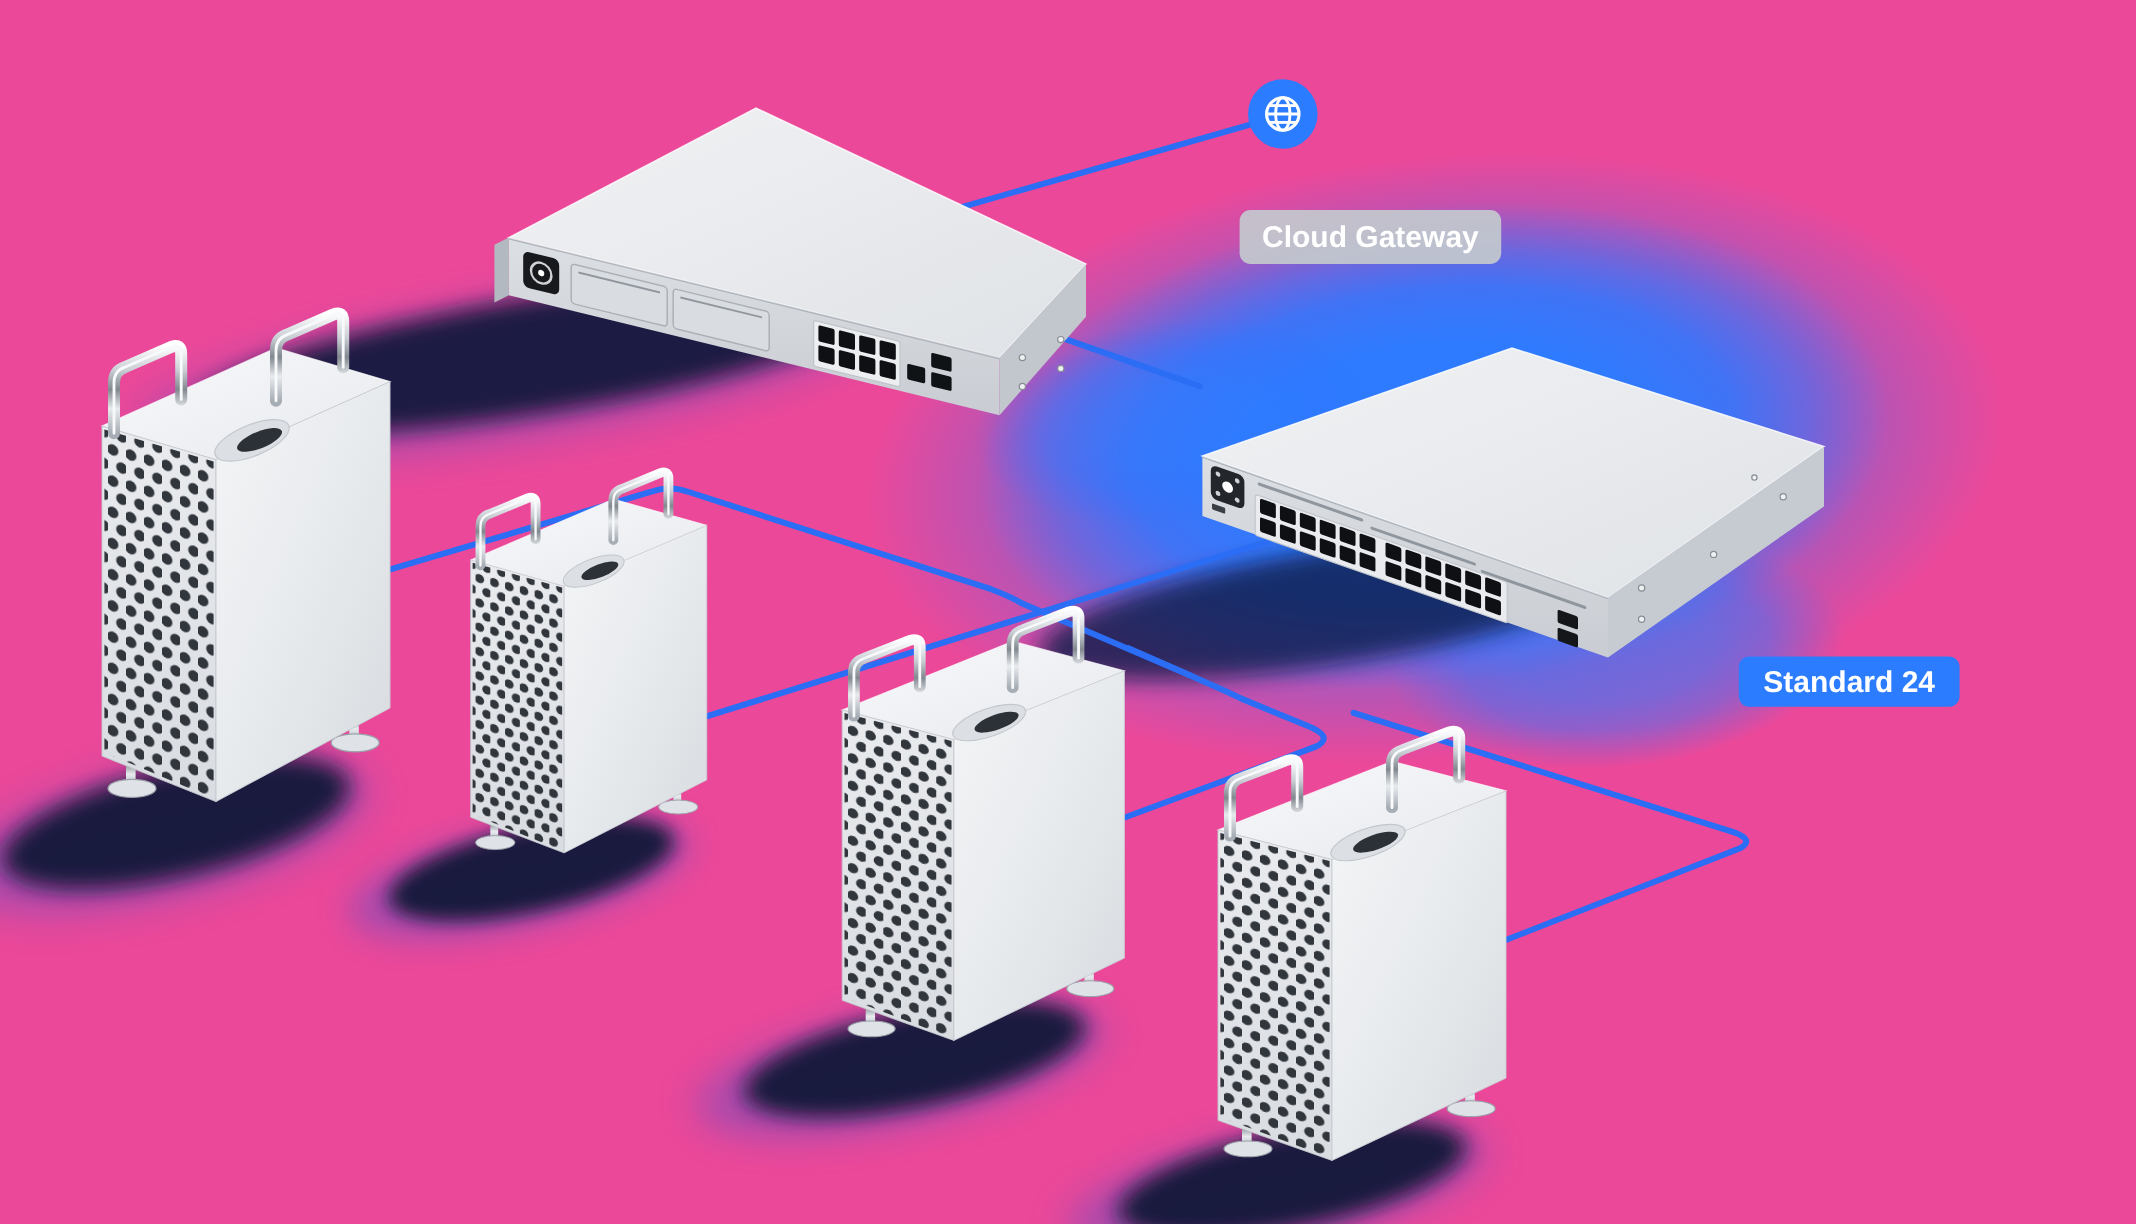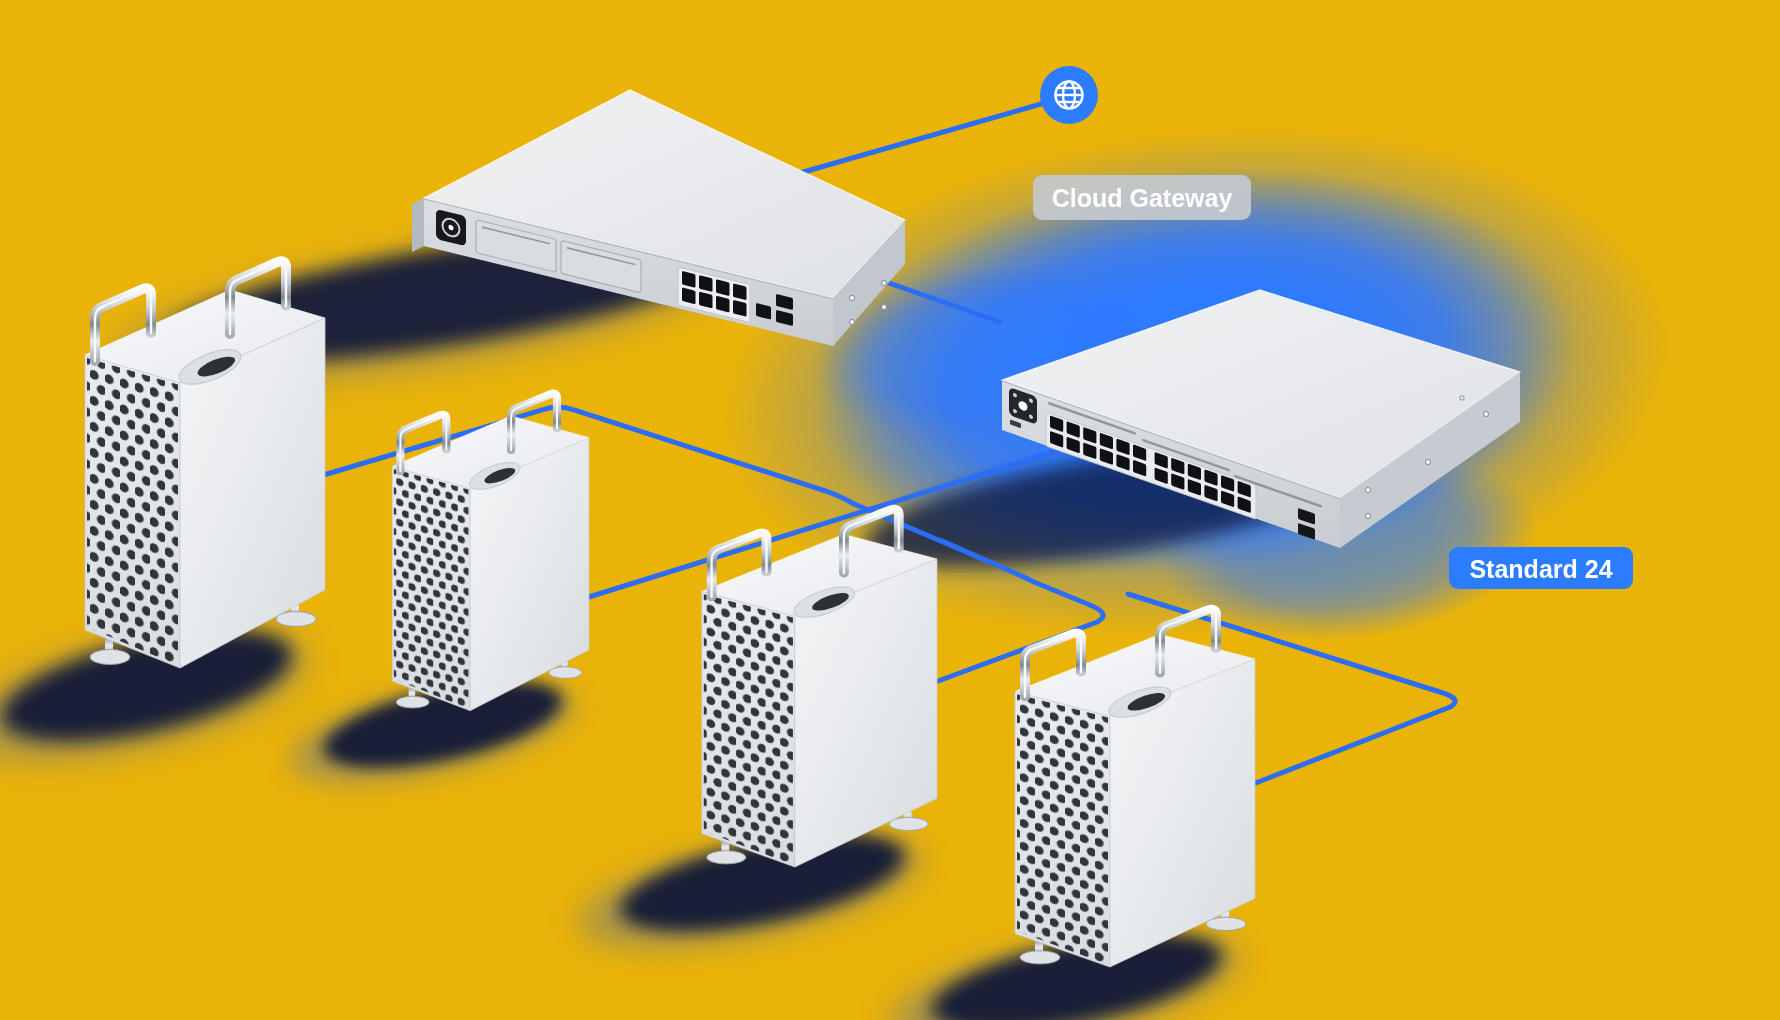--- a/index.html
+++ b/index.html
@@ -1,16 +1,16 @@
 <!DOCTYPE html>
 <html><head>
 <meta charset="utf-8">
 <style>
   html,body{margin:0;padding:0;background:#fff;}
-  .stage{position:relative;width:1780px;height:1020px;background:#eab308;overflow:hidden;
+  .stage{position:relative;width:1780px;height:1020px;background:#ec4899;overflow:hidden;
          font-family:"Liberation Sans",sans-serif;}
   svg{display:block}
   text{font-family:"Liberation Sans",sans-serif;}
 </style>
 </head>
 <body>
 
 <div class="stage">
 <svg width="1780" height="1020" viewBox="0 0 1780 1020">
   <defs>

